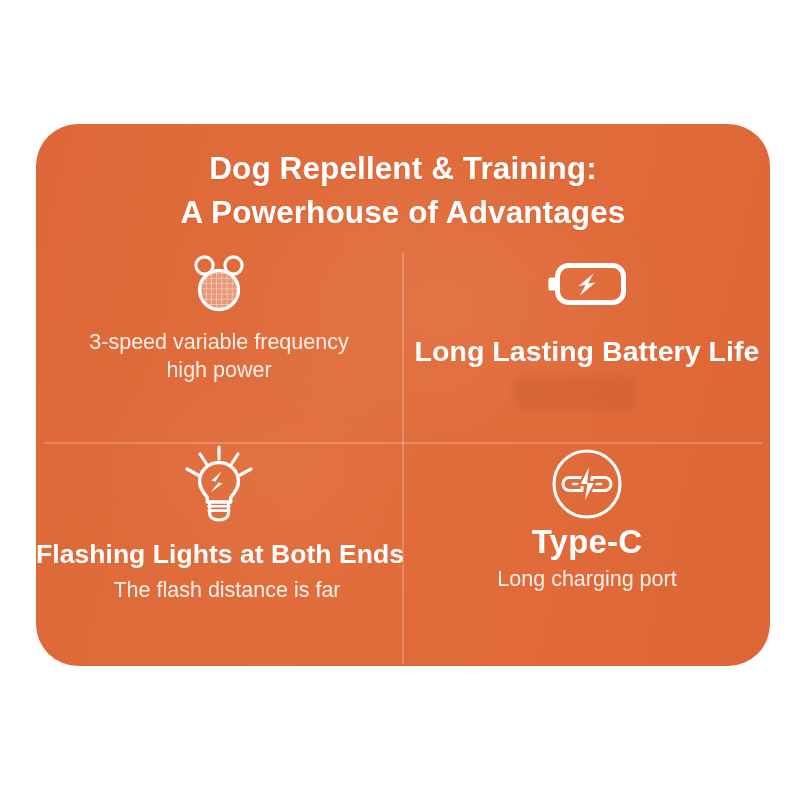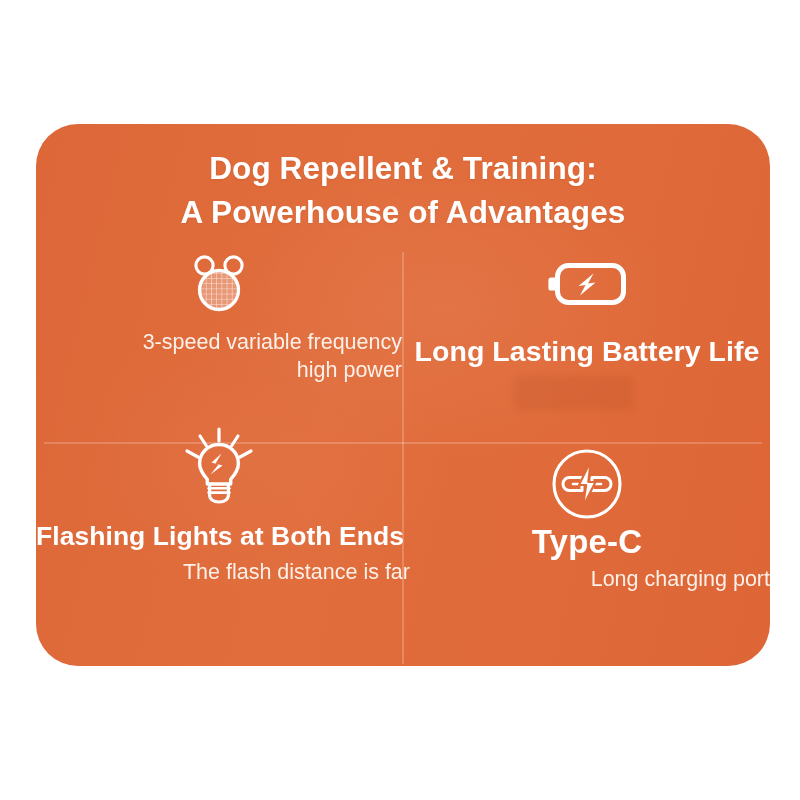--- a/index.html
+++ b/index.html
@@ -74,41 +74,41 @@
     height: 1.6px;
   }
 
   
   .quadrant {
     position: absolute;
     box-sizing: border-box;
   }
   #quadrant-ultrasound   { left: 0px;   top: 122px; width: 366px; height: 198px; }
   #quadrant-battery      { left: 368px; top: 122px; width: 366px; height: 198px; }
-  #quadrant-flashing     { left: 0px;   top: 305px; width: 366px; height: 210px; }
+  #quadrant-flashing     { left: 0px;   top: 323px; width: 366px; height: 210px; }
   #quadrant-typec        { left: 368px; top: 322px; width: 366px; height: 210px; }
 
   .q-icon {
     width: 100%;
     height: 76px;
     display: flex;
     align-items: center;
     justify-content: center;
   }
   .q-icon svg { display: block; overflow: visible; }
 
   .q-heading {
     width: 100%;
     text-align: center;
     color: #ffffff;
     white-space: nowrap;
   }
   .q-sub {
     width: 100%;
-    text-align: right;
+    text-align: center;
     color: #fdf0e9;
     font-size: 21.5px;
     line-height: 28px;
     font-weight: normal;
   }
   .q-sub .sline { display: block; }
 
   
   #heading-ultrasound {
     font-size: 33px;

